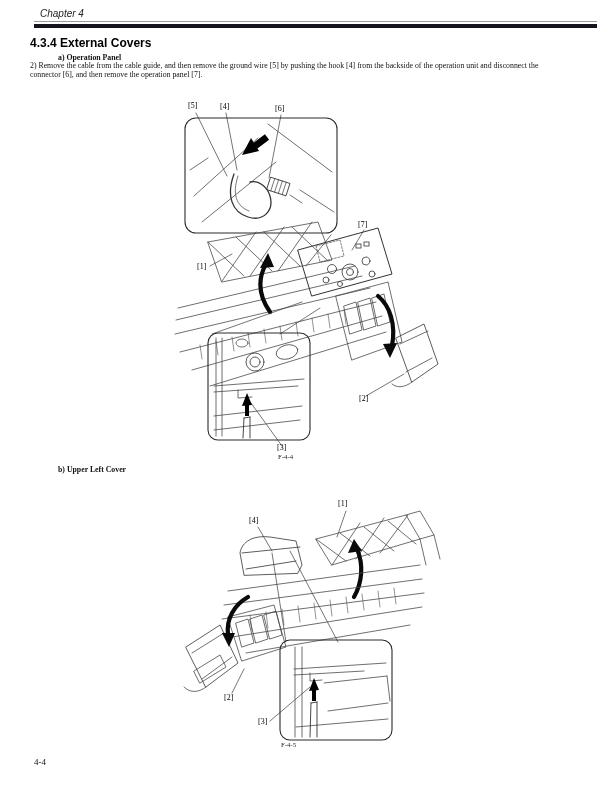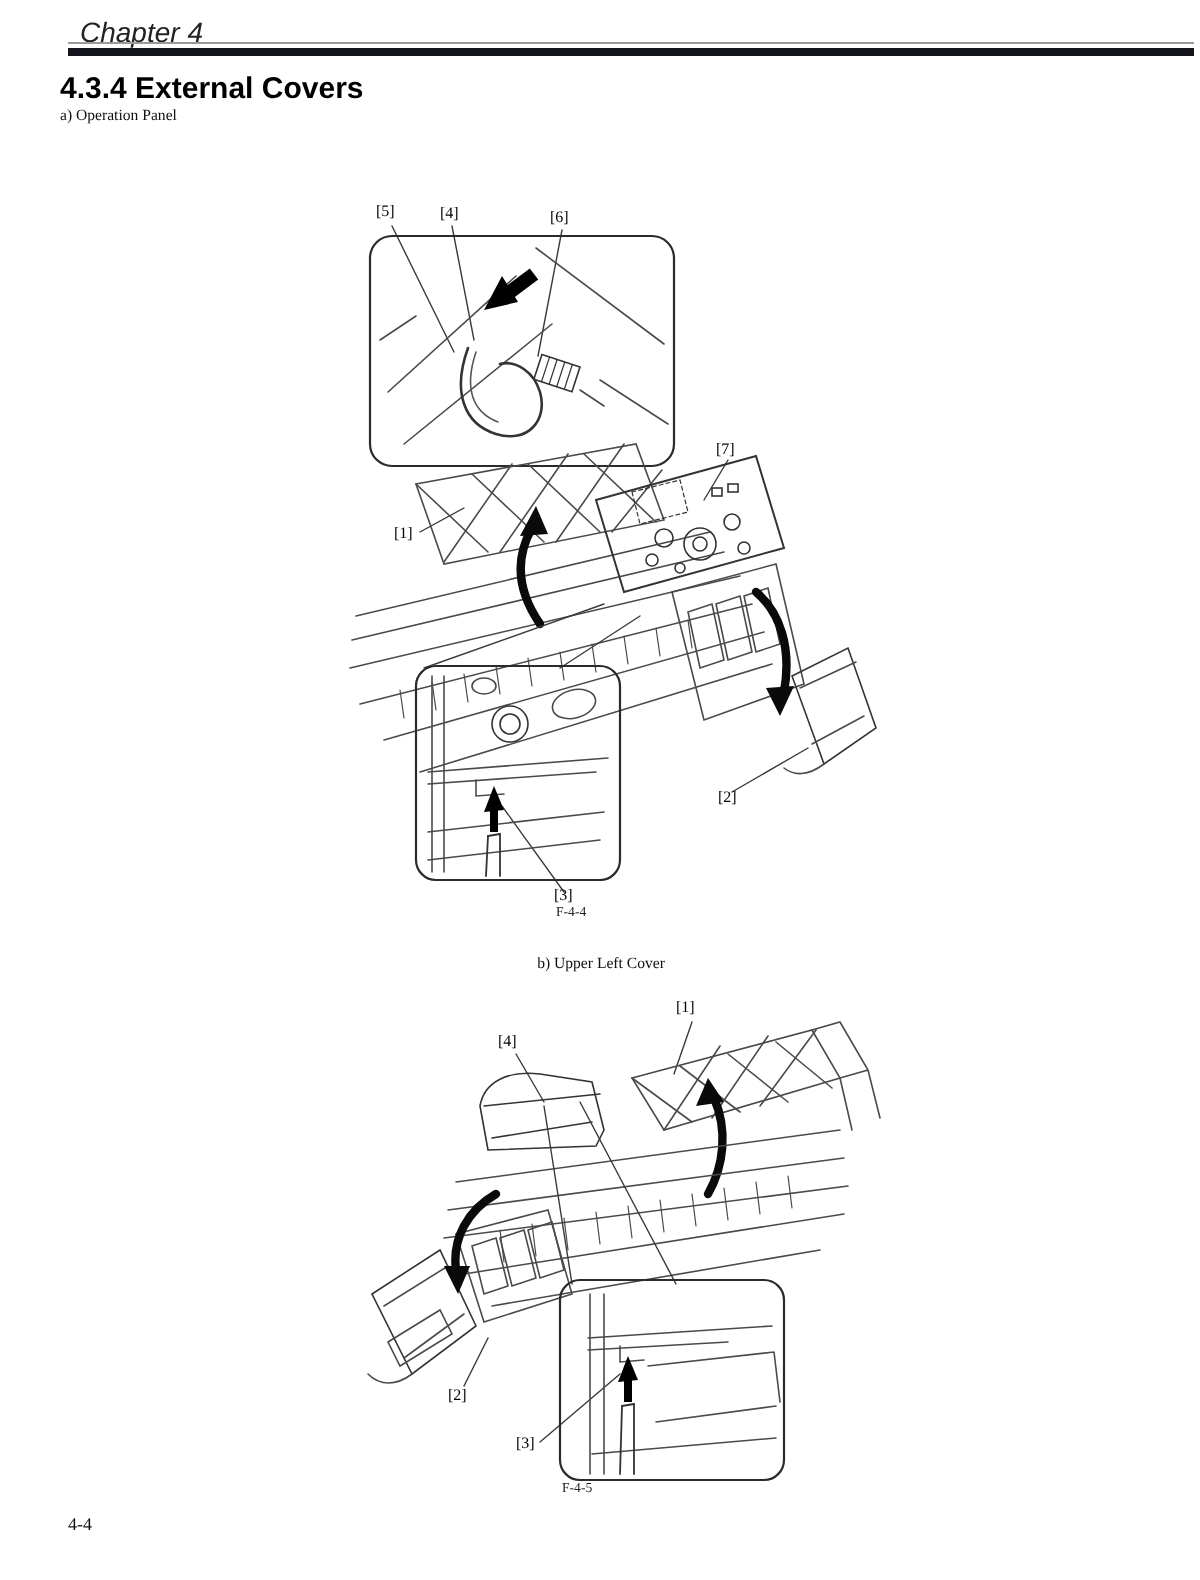--- a/index.html
+++ b/index.html
@@ -1,43 +1,44 @@
 <!DOCTYPE html>
 <html><head>
 <meta charset="utf-8">
 <style>
   html,body{margin:0;padding:0;background:#ffffff;}
   .page{position:relative;width:600px;height:790px;background:#ffffff;overflow:hidden;
         font-family:"Liberation Serif", serif;color:#000;}
   .abs{position:absolute;}
-  .chapter{font-family:"Liberation Sans", sans-serif;font-style:italic;font-size:14px;color:#222;}
+  .chapter{font-family:"Liberation Sans", sans-serif;font-style:italic;font-size:10px;color:#222;}
   .rule-thin{height:1px;background:#9a9a9a;}
   .rule-thick{height:4px;background:#14141d;}
-  .section-title{font-family:"Liberation Sans", sans-serif;font-weight:bold;font-size:15px;color:#000;}
+  .section-title{font-family:"Liberation Sans", sans-serif;font-weight:bold;font-size:12px;color:#000;}
   .textblock{width:541px;font-size:7.8px;line-height:8.4px;color:#111;}
-  .textblock .bold{font-weight:normal;}
+  .textblock .bold{font-weight:bold;margin-left:28px;}
   .fig{position:absolute;}
   .fig svg{position:absolute;left:0;top:0;}
   .fig-label{position:absolute;font-size:8px;line-height:9px;color:#000;white-space:nowrap;}
   .fig-caption{position:absolute;font-size:6.8px;color:#222;white-space:nowrap;}
   .page-number{font-size:9px;color:#111;text-align:right;}
 </style>
 </head>
 <body>
 
 <div class="page">
 
   <div class="abs chapter" style="left:40px;top:8px;">Chapter 4</div>
   <div class="abs rule-thin" style="left:34px;top:21px;width:563px;"></div>
   <div class="abs rule-thick" style="left:34px;top:24px;width:563px;"></div>
 
   <div class="abs section-title" style="left:30px;top:36px;">4.3.4 External Covers</div>
 
   <div class="abs textblock" style="left:30px;top:54px;">
     <div class="bold">a) Operation Panel</div>
+    <div>2) Remove the cable from the cable guide, and then remove the ground wire [5] by pushing the hook [4] from the backside of the operation unit and disconnect the connector [6], and then remove the operation panel [7].</div>
   </div>
 
   <div class="fig" style="left:150px;top:100px;width:300px;height:365px;">
     <svg width="300" height="365" viewBox="0 0 300 365">
       <g fill="none" stroke="#4a4a4a" stroke-width="0.8" stroke-linecap="round">
 
         <g stroke="#3a3a3a" stroke-width="0.7">
           <path d="M46,13 L77,76"></path>
             <path d="M76,13 L87,70"></path>
             <path d="M131,15 L119,78"></path>
@@ -146,21 +147,21 @@
     <span class="fig-label" style="left:38px;top:1px;">[5]</span>
     <span class="fig-label" style="left:70px;top:2px;">[4]</span>
     <span class="fig-label" style="left:125px;top:4px;">[6]</span>
     <span class="fig-label" style="left:208px;top:120px;">[7]</span>
     <span class="fig-label" style="left:47px;top:162px;">[1]</span>
     <span class="fig-label" style="left:209px;top:294px;">[2]</span>
     <span class="fig-label" style="left:127px;top:343px;">[3]</span>
     <span class="fig-caption" style="left:128px;top:353px;">F-4-4</span>
   </div>
 
-  <div class="abs textblock" style="left:30px;top:478px;text-align:center;">
+  <div class="abs textblock" style="left:30px;top:466px;">
     <div class="bold">b) Upper Left Cover</div>
   </div>
 
   <div class="fig" style="left:150px;top:495px;width:300px;height:262px;">
     <svg width="300" height="262" viewBox="0 0 300 262">
       <g fill="none" stroke="#4a4a4a" stroke-width="0.8" stroke-linecap="round">
         <g stroke="#3a3a3a" stroke-width="0.7">
           <path d="M196,16 L187,42"></path>
             <path d="M108,32 L122,56"></path>
           <path d="M82,198 L94,174"></path>

